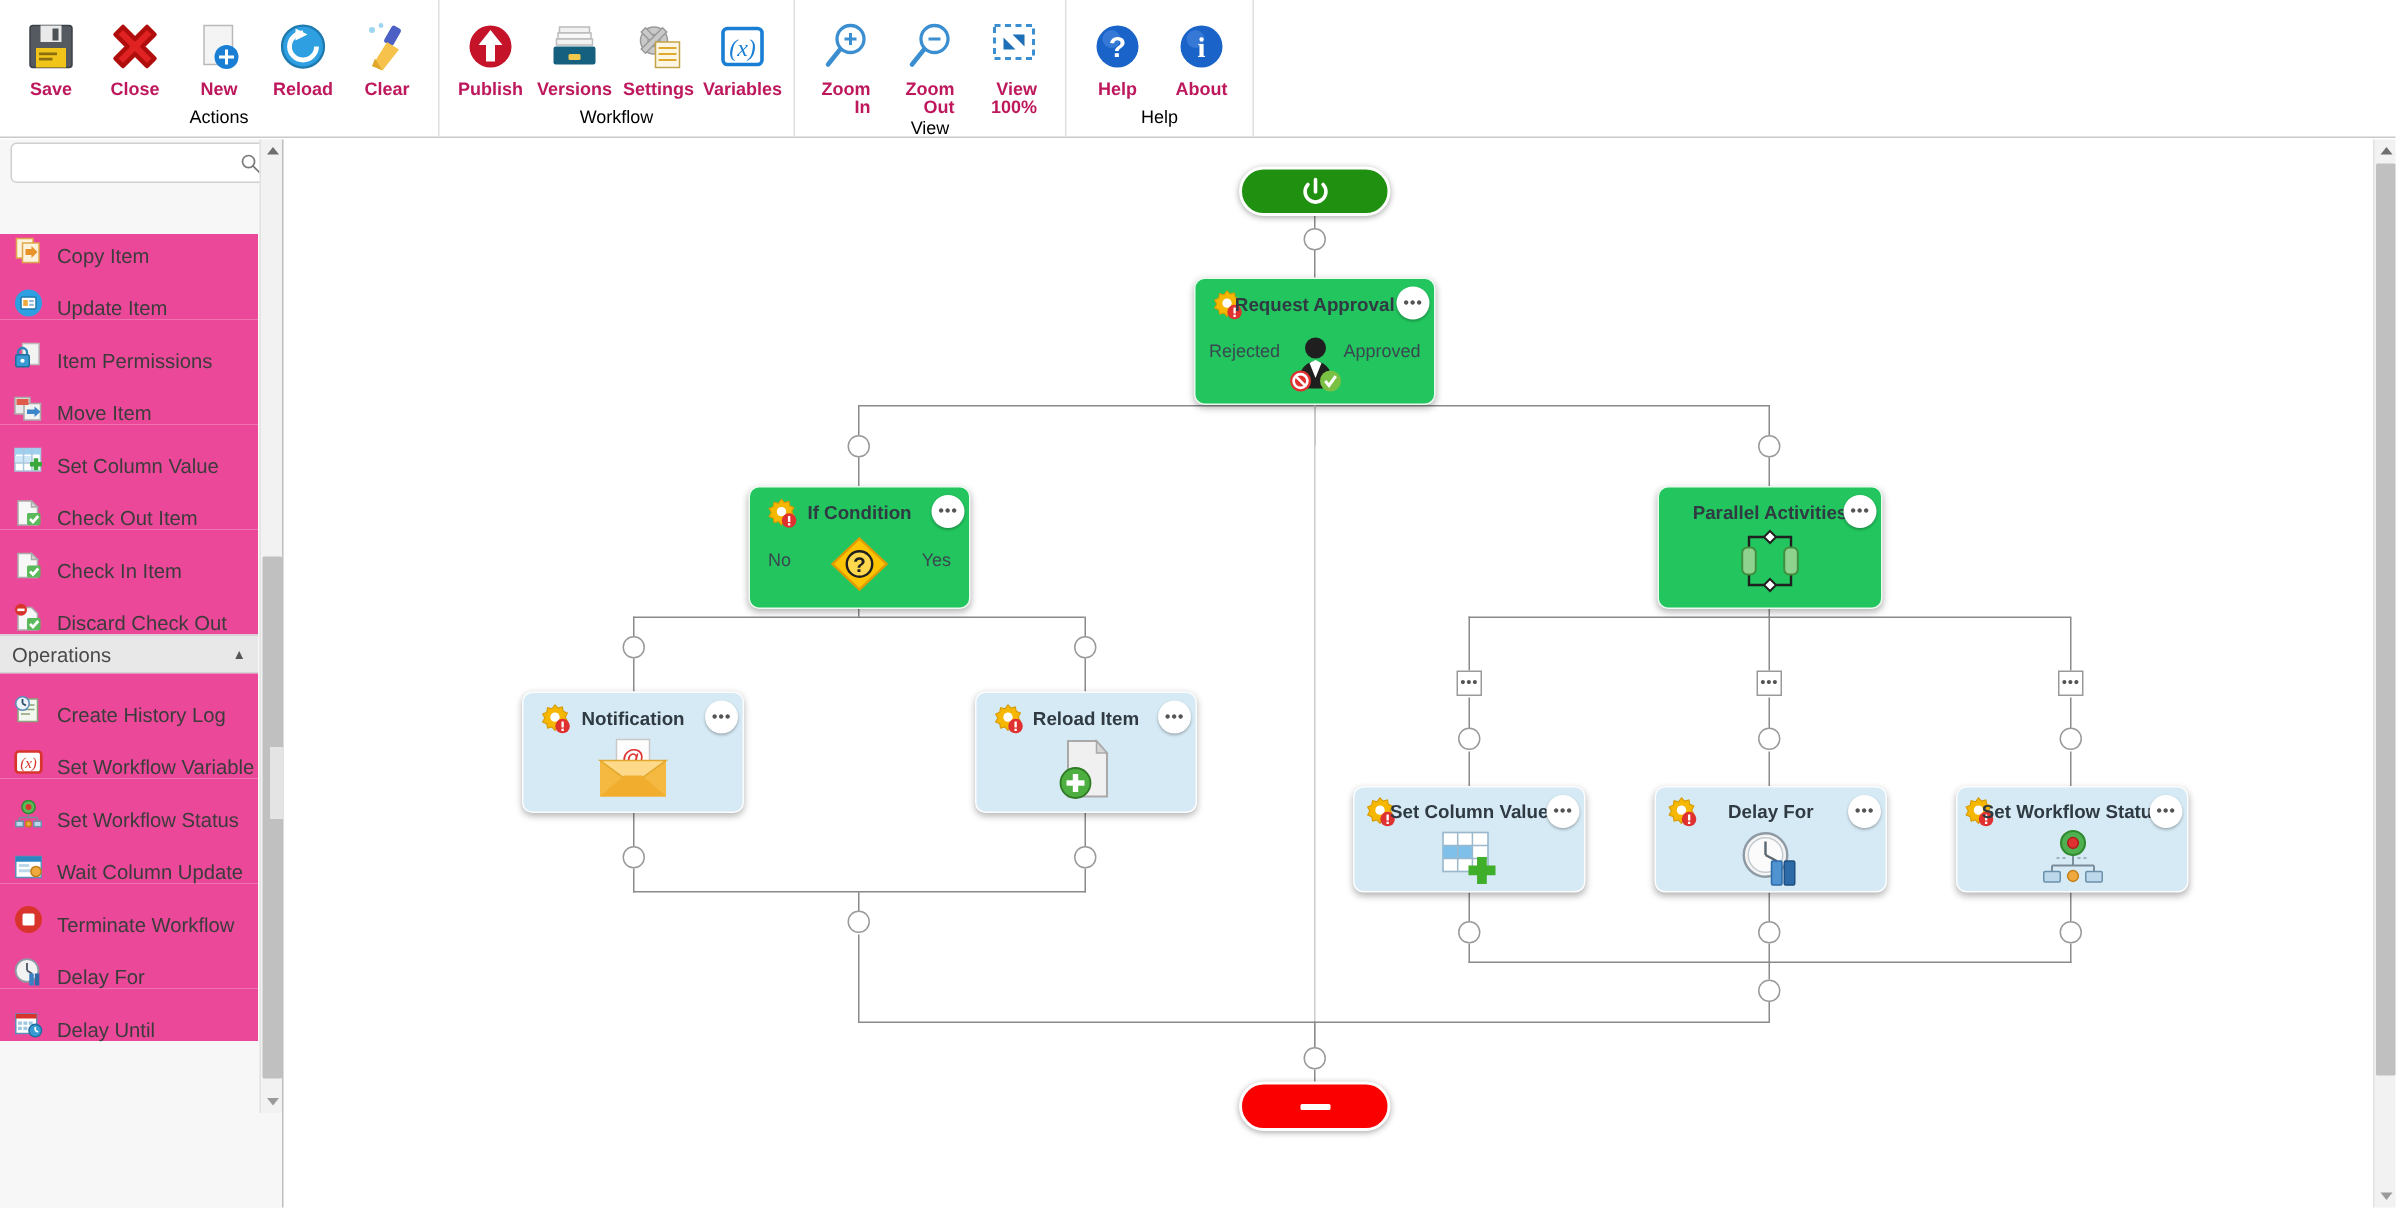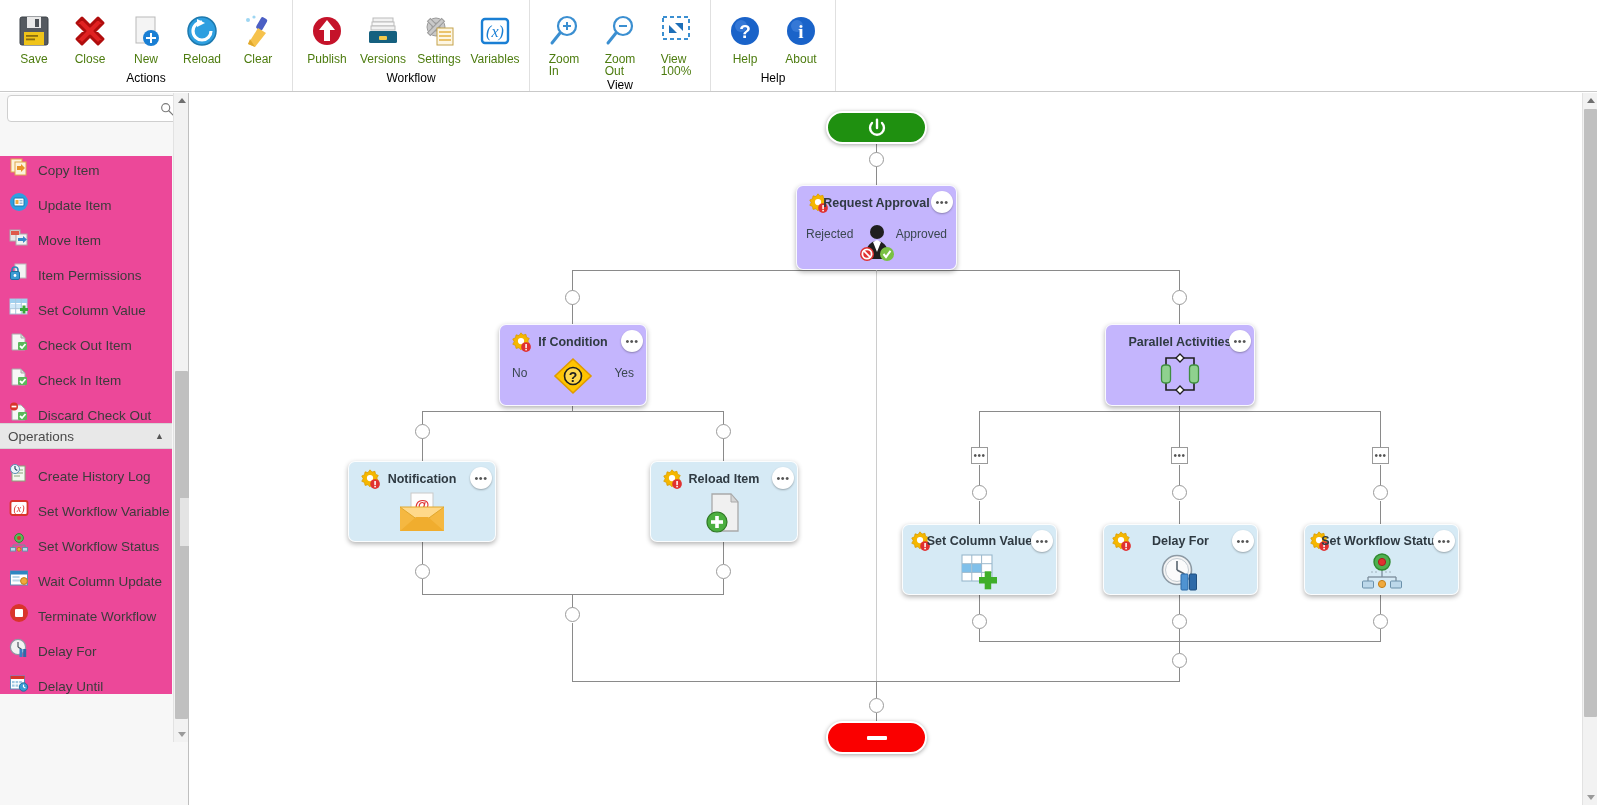--- a/index.html
+++ b/index.html
@@ -46,25 +46,26 @@
     flex-direction: column;
     align-items: center;
     padding-top: 6px;
     cursor: pointer;
     border: 1px solid transparent;
     border-radius: 3px;
   }
   .rbtn .ico { height: 40px; display: flex; align-items: center; justify-content: center; }
   .rbtn .lbl {
     font-size: 12px;
-    color: #4d7c0f;
-    text-align: left;
+    color: #be185d;
+    text-align: right;
     line-height: 12px;
     margin-top: 2px;
     white-space: pre-line;
+    font-weight: bold;
   }
 
   
   #leftpanel {
     position: absolute; left: 0; top: 93px;
     width: 189px; height: 712px;
     background: #f7f7f7;
     border-right: 1px solid #bfbfbf;
   }
   #panel-head {
@@ -211,21 +212,21 @@
 
   
   .node {
     position: absolute;
     border-radius: 7px;
     box-shadow: 0 2px 5px rgba(0,0,0,0.30);
     cursor: pointer;
     z-index: 5;
     border: 1px solid rgba(255,255,255,0.9);
   }
-  .node.sel   { background: #c4b5fd; text-decoration: underline; }
+  .node.sel   { background: #22c55e; text-decoration: underline; }
   .node.unsel { background: #d6eaf5; text-decoration: underline; }
   .node .ntitle {
     position: absolute; left: 0; right: 0; top: 10px;
     text-align: center;
     font-size: 12.5px; font-weight: bold;
     color: #2f3a42;
     pointer-events: none;
   }
   .node .ngear {
     position: absolute; left: 10px; top: 6px;
@@ -487,39 +488,39 @@
             <rect x="10.5" y="8" width="3" height="1.4" fill="#8fb8d4"></rect>
             <rect x="10.5" y="10.5" width="3" height="1.4" fill="#8fb8d4"></rect>
           </svg>
         </span>
         <span class="alabel">Update Item</span>
       </div>
 
       <div class="act-item">
         <span class="aico">
           <svg width="20" height="20" viewBox="0 0 20 20">
+            <rect x="6" y="2" width="11" height="14" fill="#f3f3f3" stroke="#bbb"></rect>
+            <path d="M3 10 v-2 a3 3 0 0 1 6 0 v2" fill="none" stroke="#2e86b8" stroke-width="1.6"></path>
+            <rect x="1.5" y="9.5" width="9" height="8" rx="1.4" fill="#3a9bd4" stroke="#1d6f9e"></rect>
+            <circle cx="6" cy="13.5" r="1.4" fill="#ffffff"></circle>
+          </svg>
+        </span>
+        <span class="alabel">Item Permissions</span>
+      </div>
+
+      <div class="act-item">
+        <span class="aico">
+          <svg width="20" height="20" viewBox="0 0 20 20">
             <rect x="1" y="3" width="10" height="11" fill="#e8e8e8" stroke="#aaa"></rect>
             <rect x="7" y="7" width="11" height="11" fill="#f2f2f2" stroke="#aaa"></rect>
             <rect x="2" y="4" width="8" height="4" fill="#e05a4b"></rect>
             <polygon points="9,11 14,11 14,9 18,12.5 14,16 14,14 9,14" fill="#3a86c8"></polygon>
           </svg>
         </span>
         <span class="alabel">Move Item</span>
-      </div>
-
-      <div class="act-item">
-        <span class="aico">
-          <svg width="20" height="20" viewBox="0 0 20 20">
-            <rect x="6" y="2" width="11" height="14" fill="#f3f3f3" stroke="#bbb"></rect>
-            <path d="M3 10 v-2 a3 3 0 0 1 6 0 v2" fill="none" stroke="#2e86b8" stroke-width="1.6"></path>
-            <rect x="1.5" y="9.5" width="9" height="8" rx="1.4" fill="#3a9bd4" stroke="#1d6f9e"></rect>
-            <circle cx="6" cy="13.5" r="1.4" fill="#ffffff"></circle>
-          </svg>
-        </span>
-        <span class="alabel">Item Permissions</span>
       </div>
 
       <div class="act-item">
         <span class="aico">
           <svg width="20" height="20" viewBox="0 0 20 20">
             <rect x="1" y="2" width="17" height="15" fill="#ffffff" stroke="#a8c6dc"></rect>
             <rect x="1" y="2" width="17" height="4" fill="#9fd0ef"></rect>
             <rect x="1" y="7" width="5.5" height="4.5" fill="#cfe8f8"></rect>
             <rect x="7" y="7" width="5.5" height="4.5" fill="#cfe8f8"></rect>
             <g stroke="#a8c6dc">

